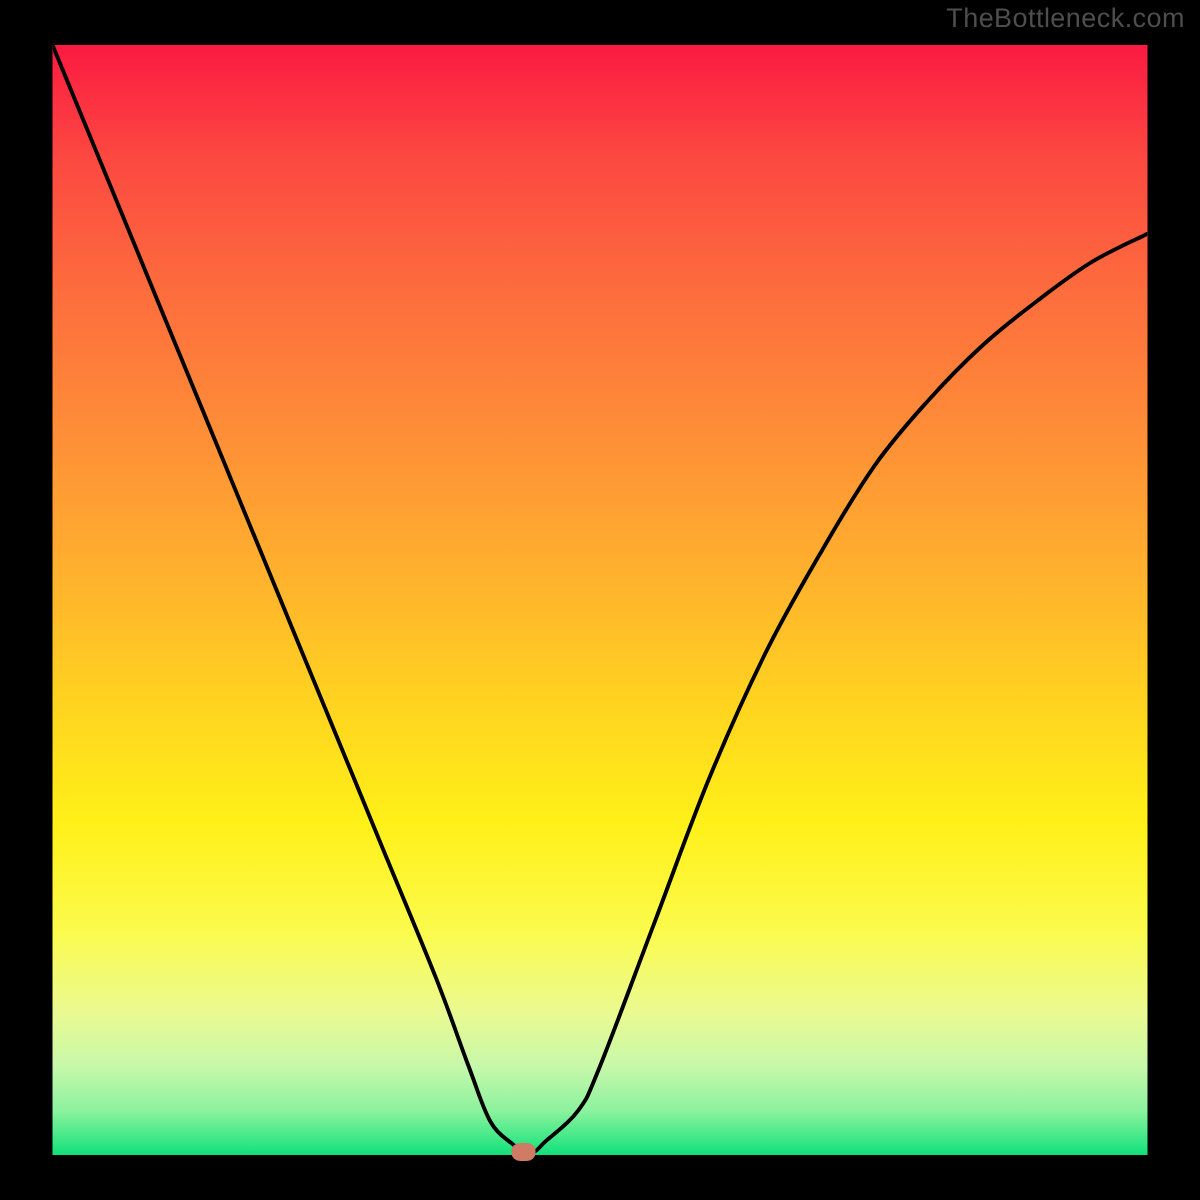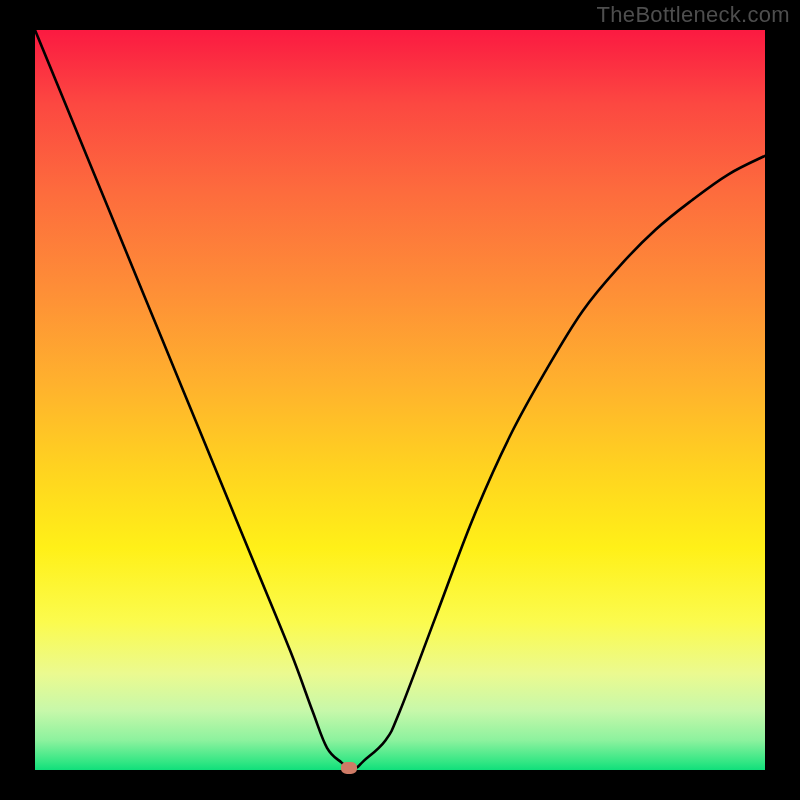--- a/index.html
+++ b/index.html
@@ -14,21 +14,21 @@
   .wrap {
     position: relative;
     width: 800px;
     height: 800px;
   }
   .watermark {
     position: absolute;
     top: 2px;
     right: 10px;
     color: #4e4e4e;
-    font-size: 22px;
+    font-size: 18px;
     font-weight: 500;
     letter-spacing: 0.3px;
     z-index: 5;
   }
   .plot {
     position: absolute;
     left: 35px;
     top: 30px;
     width: 730px;
     height: 740px;

